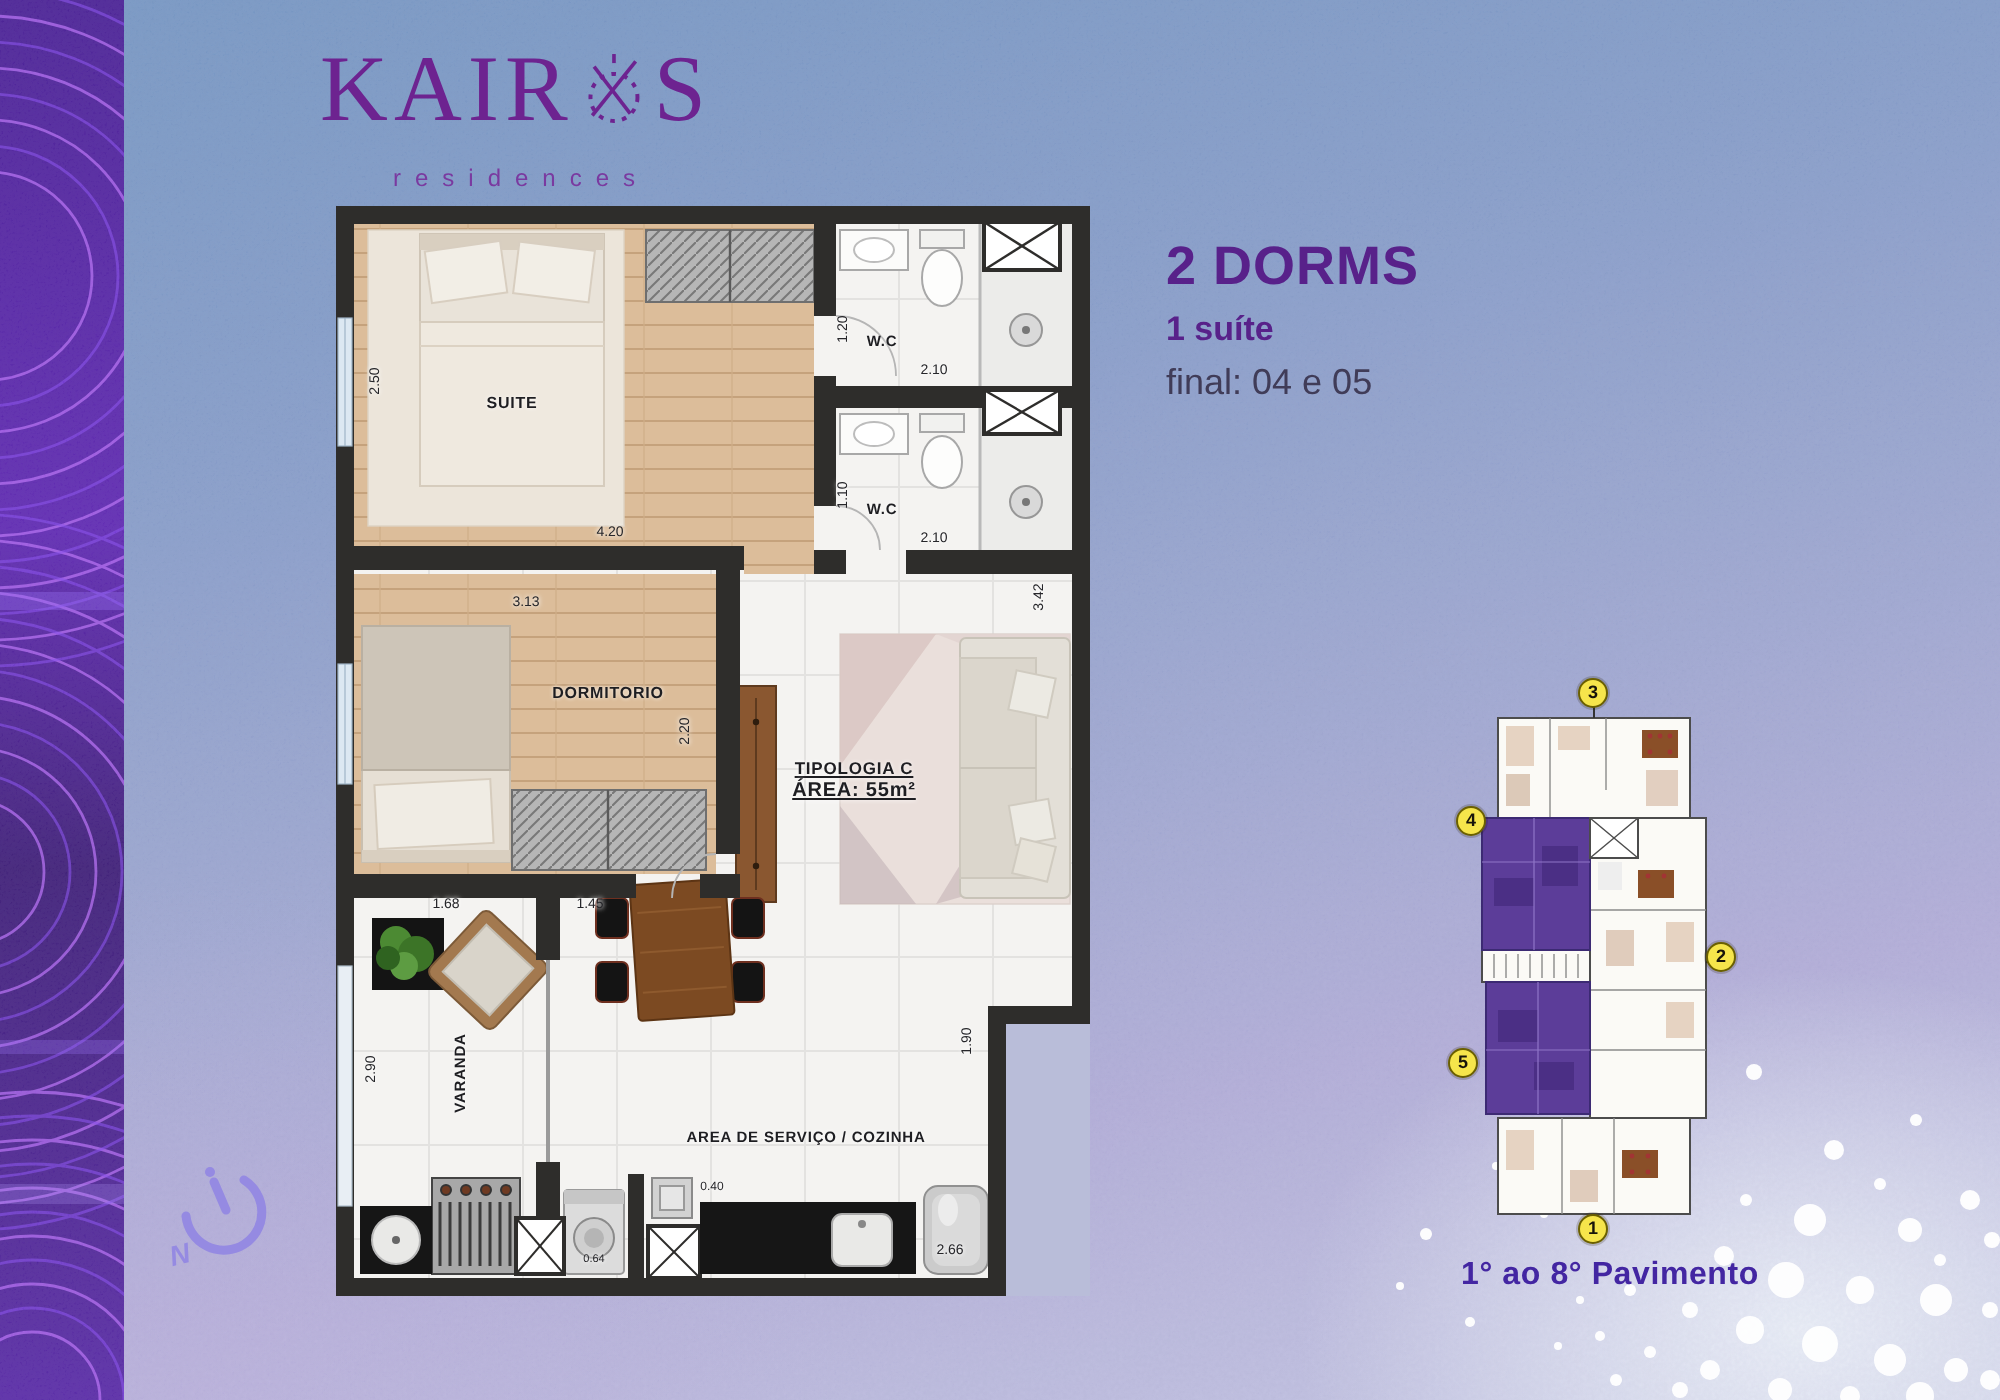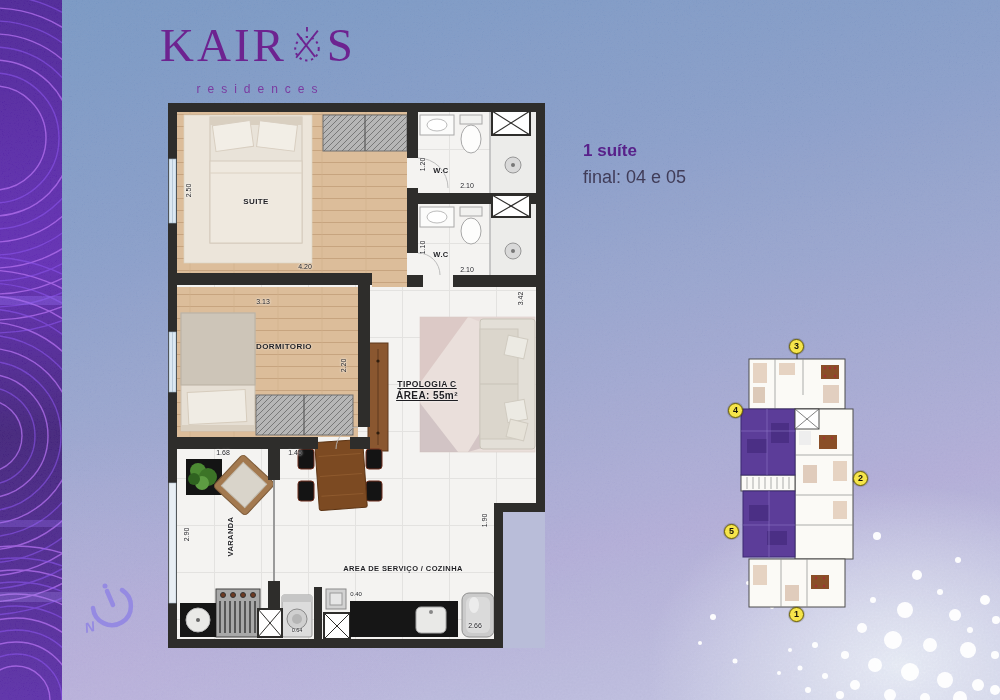--- a/index.html
+++ b/index.html
@@ -19,21 +19,21 @@
   
   #logo { position:absolute; left:160px; top:22px; width:196px; z-index:10; color:#6d2390; }
   .logo-row { display:flex; align-items:center; justify-content:center; font-family:Liberation Serif, serif;
     font-size:47px; letter-spacing:3px; font-weight:500; line-height:1; }
   .logo-sub { text-align:center; font-size:12px; letter-spacing:7px; color:#7a3aa0; margin-top:13px; padding-left:5px; }
   
   #specs { position:absolute; left:583px; top:117px; z-index:10; color:#58218a; }
   .spec-area { font-size:30px; font-weight:bold; letter-spacing:.5px; }
   .spec-area sup { font-size:16px; }
   .spec-dorms { font-size:27px; font-weight:bold; letter-spacing:.5px; margin-top:1px; }
-  .spec-suite { font-size:17px; font-weight:bold; margin-top:24px; }
+  .spec-suite { font-size:17px; font-weight:bold; margin-top:6px; }
   .spec-final { font-size:18px; font-weight:400; color:#403c58; margin-top:6px; }
   
   #floorplan { position:absolute; left:168px; top:103px; width:377px; height:545px; z-index:10; background:#f4f3f1; }
   #floorplan svg { position:absolute; left:0; top:0; }
   .dim { position:absolute; font-size:7px; color:#26262a; white-space:nowrap; text-align:center;
          text-shadow:0 0 2px rgba(255,255,255,.95), 0 0 3px rgba(255,255,255,.8); z-index:5; }
   .vdim { transform:rotate(-90deg); transform-origin:center; }
   .room-label { position:absolute; font-size:8px; font-weight:bold; color:#1e1e22; letter-spacing:.4px;
          text-align:center; text-shadow:0 0 2px rgba(255,255,255,.95); z-index:5; }
   .underl { text-decoration:underline; }
@@ -179,20 +179,21 @@
           <line x1="9" y1="35" x2="33" y2="5" stroke-width="2"></line>
           <line x1="21" y1="1" x2="21" y2="6" stroke-width="2"></line>
         </g>
       </svg>
       <span>S</span>
     </div>
     <div class="logo-sub">residences</div>
   </div>
 
   <div id="specs">
+    <div class="spec-dorms">2 DORMS</div>
     <div class="spec-suite">1 suíte</div>
     <div class="spec-final">final: 04 e 05</div>
   </div>
 
   <div id="floorplan">
     <svg width="377" height="545" viewBox="0 0 377 545">
       <defs>
         <pattern id="wood" width="44" height="12" patternUnits="userSpaceOnUse">
           <rect width="44" height="12" fill="#dcbd9a"></rect>
           <path d="M0 11.5 H44" stroke="#c5a27c" stroke-width="0.9"></path>
@@ -403,21 +404,21 @@
         <line x1="4.5" y1="56" x2="4.5" y2="120" stroke="#9fb4c6" stroke-width="0.6"></line>
         <rect x="1" y="229" width="7" height="60" fill="#dce8f2" stroke="#9fb4c6" stroke-width="0.6"></rect>
         <line x1="4.5" y1="229" x2="4.5" y2="289" stroke="#9fb4c6" stroke-width="0.6"></line>
         <rect x="1" y="380" width="7" height="120" fill="#e8eef4" stroke="#aebecb" stroke-width="0.6"></rect>
       </g>
     </svg>
 
     <div class="room-label" style="left:60px;top:94px;width:56px;">SUITE</div>
     <div class="room-label" style="left:258px;top:63px;width:30px;font-size:7.5px;">W.C</div>
     <div class="room-label" style="left:258px;top:147px;width:30px;font-size:7.5px;">W.C</div>
-    <div class="room-label" style="left:68px;top:239px;width:96px;">DORMITORIO</div>
+    <div class="room-label" style="left:88px;top:239px;width:96px;">DORMITORIO</div>
     <div class="room-label vdim" style="left:32px;top:429px;width:60px;font-size:7.5px;">VARANDA</div>
     <div class="room-label" style="left:160px;top:461px;width:150px;font-size:7.5px;">AREA DE SERVIÇO / COZINHA</div>
     <div class="room-label underl" style="left:212px;top:276px;width:94px;font-size:8.5px;">TIPOLOGIA C</div>
     <div class="room-label underl" style="left:212px;top:287px;width:94px;font-size:10px;">ÁREA: 55m²</div>
 
     <div class="dim vdim" style="left:8px;top:84px;width:24px;">2.50</div>
     <div class="dim" style="left:122px;top:160px;width:30px;">4.20</div>
     <div class="dim vdim" style="left:242px;top:58px;width:24px;">1.20</div>
     <div class="dim" style="left:284px;top:79px;width:30px;">2.10</div>
     <div class="dim vdim" style="left:242px;top:141px;width:24px;">1.10</div>
@@ -511,20 +512,21 @@
       <line x1="120" y1="146" x2="128" y2="146"></line>
     </g>
   </svg>
 
   <div class="badge" style="left:789px;top:339px;">3</div>
   <div class="badge" style="left:728px;top:403px;">4</div>
   <div class="badge" style="left:853px;top:471px;">2</div>
   <div class="badge" style="left:724px;top:524px;">5</div>
   <div class="badge" style="left:789px;top:607px;">1</div>
 
+  <div id="pavimento">1° ao 8° Pavimento</div>
 
   <svg id="compass" width="64" height="64" viewBox="0 0 64 64">
     <g stroke="#958ae2" fill="none" stroke-linecap="round">
       <path d="M13 30 A19 19 0 1 0 42 12" stroke-width="4.5"></path>
       <line x1="33" y1="27" x2="27" y2="13" stroke-width="4.5"></line>
       <circle cx="25" cy="8" r="2.5" fill="#958ae2" stroke="none"></circle>
     </g>
     <text x="5" y="54" font-size="14" font-style="italic" font-weight="bold" fill="#958ae2" transform="rotate(-14 10 50)">N</text>
   </svg>
 

